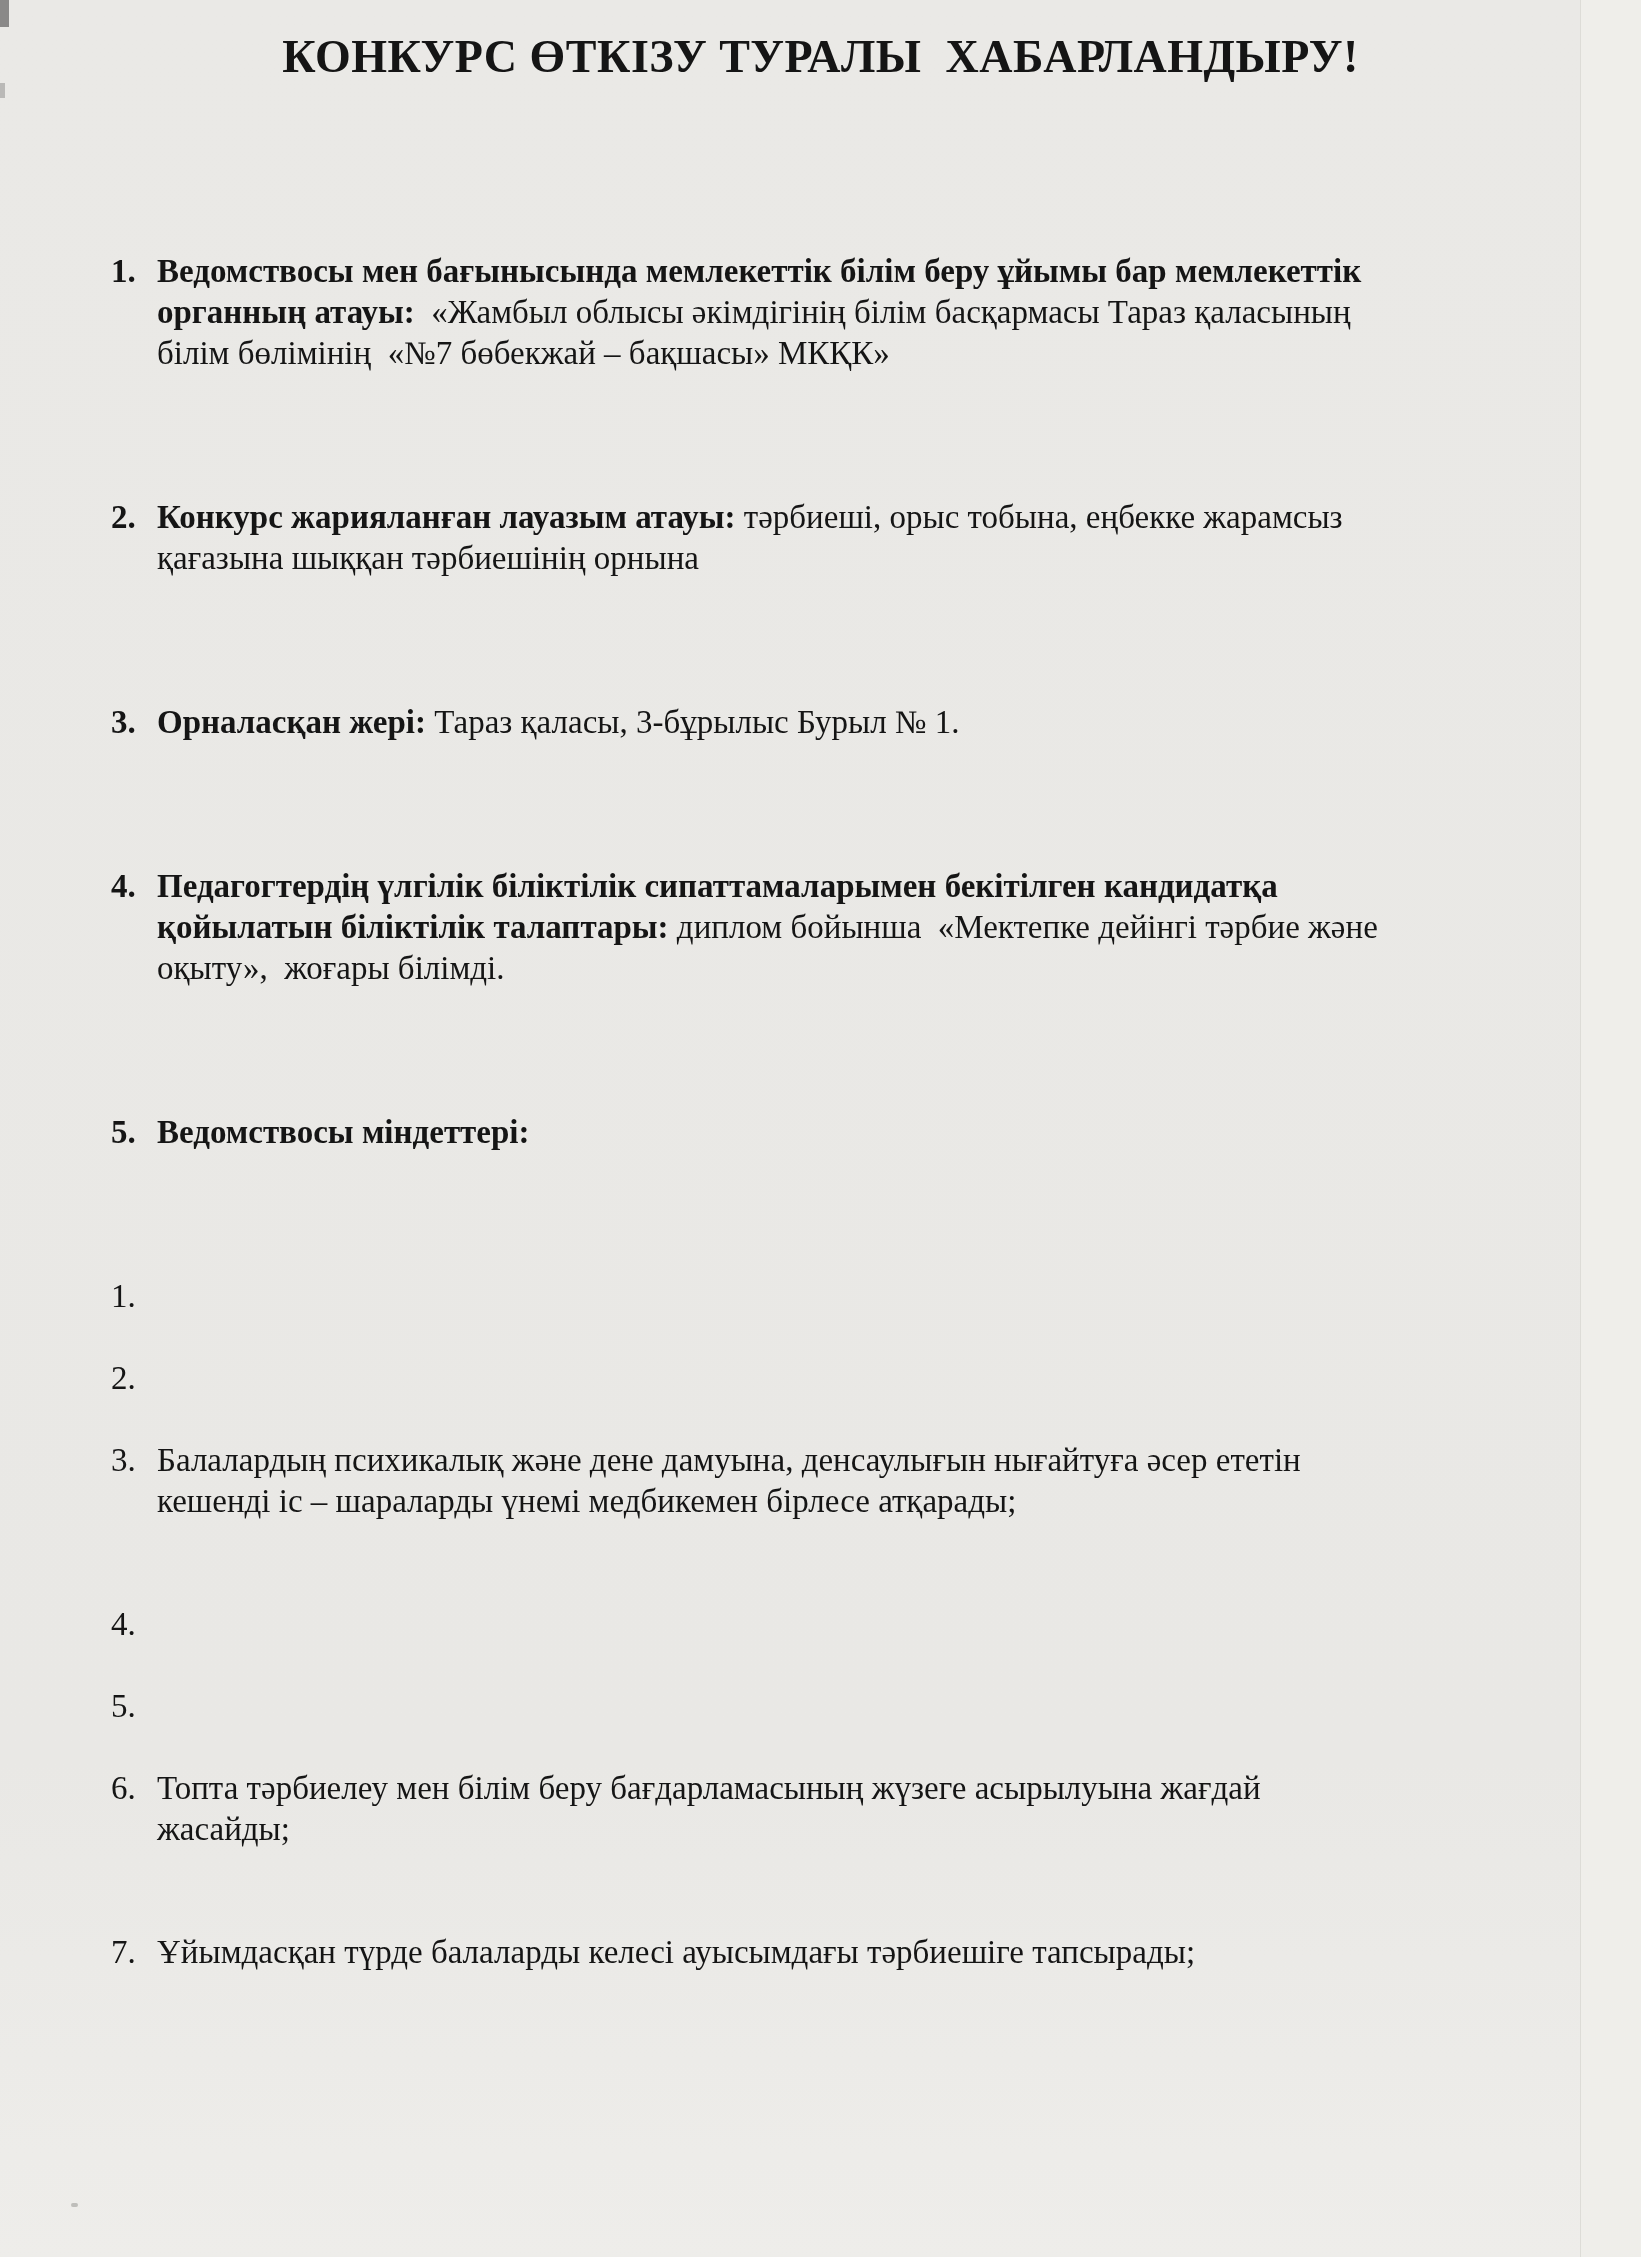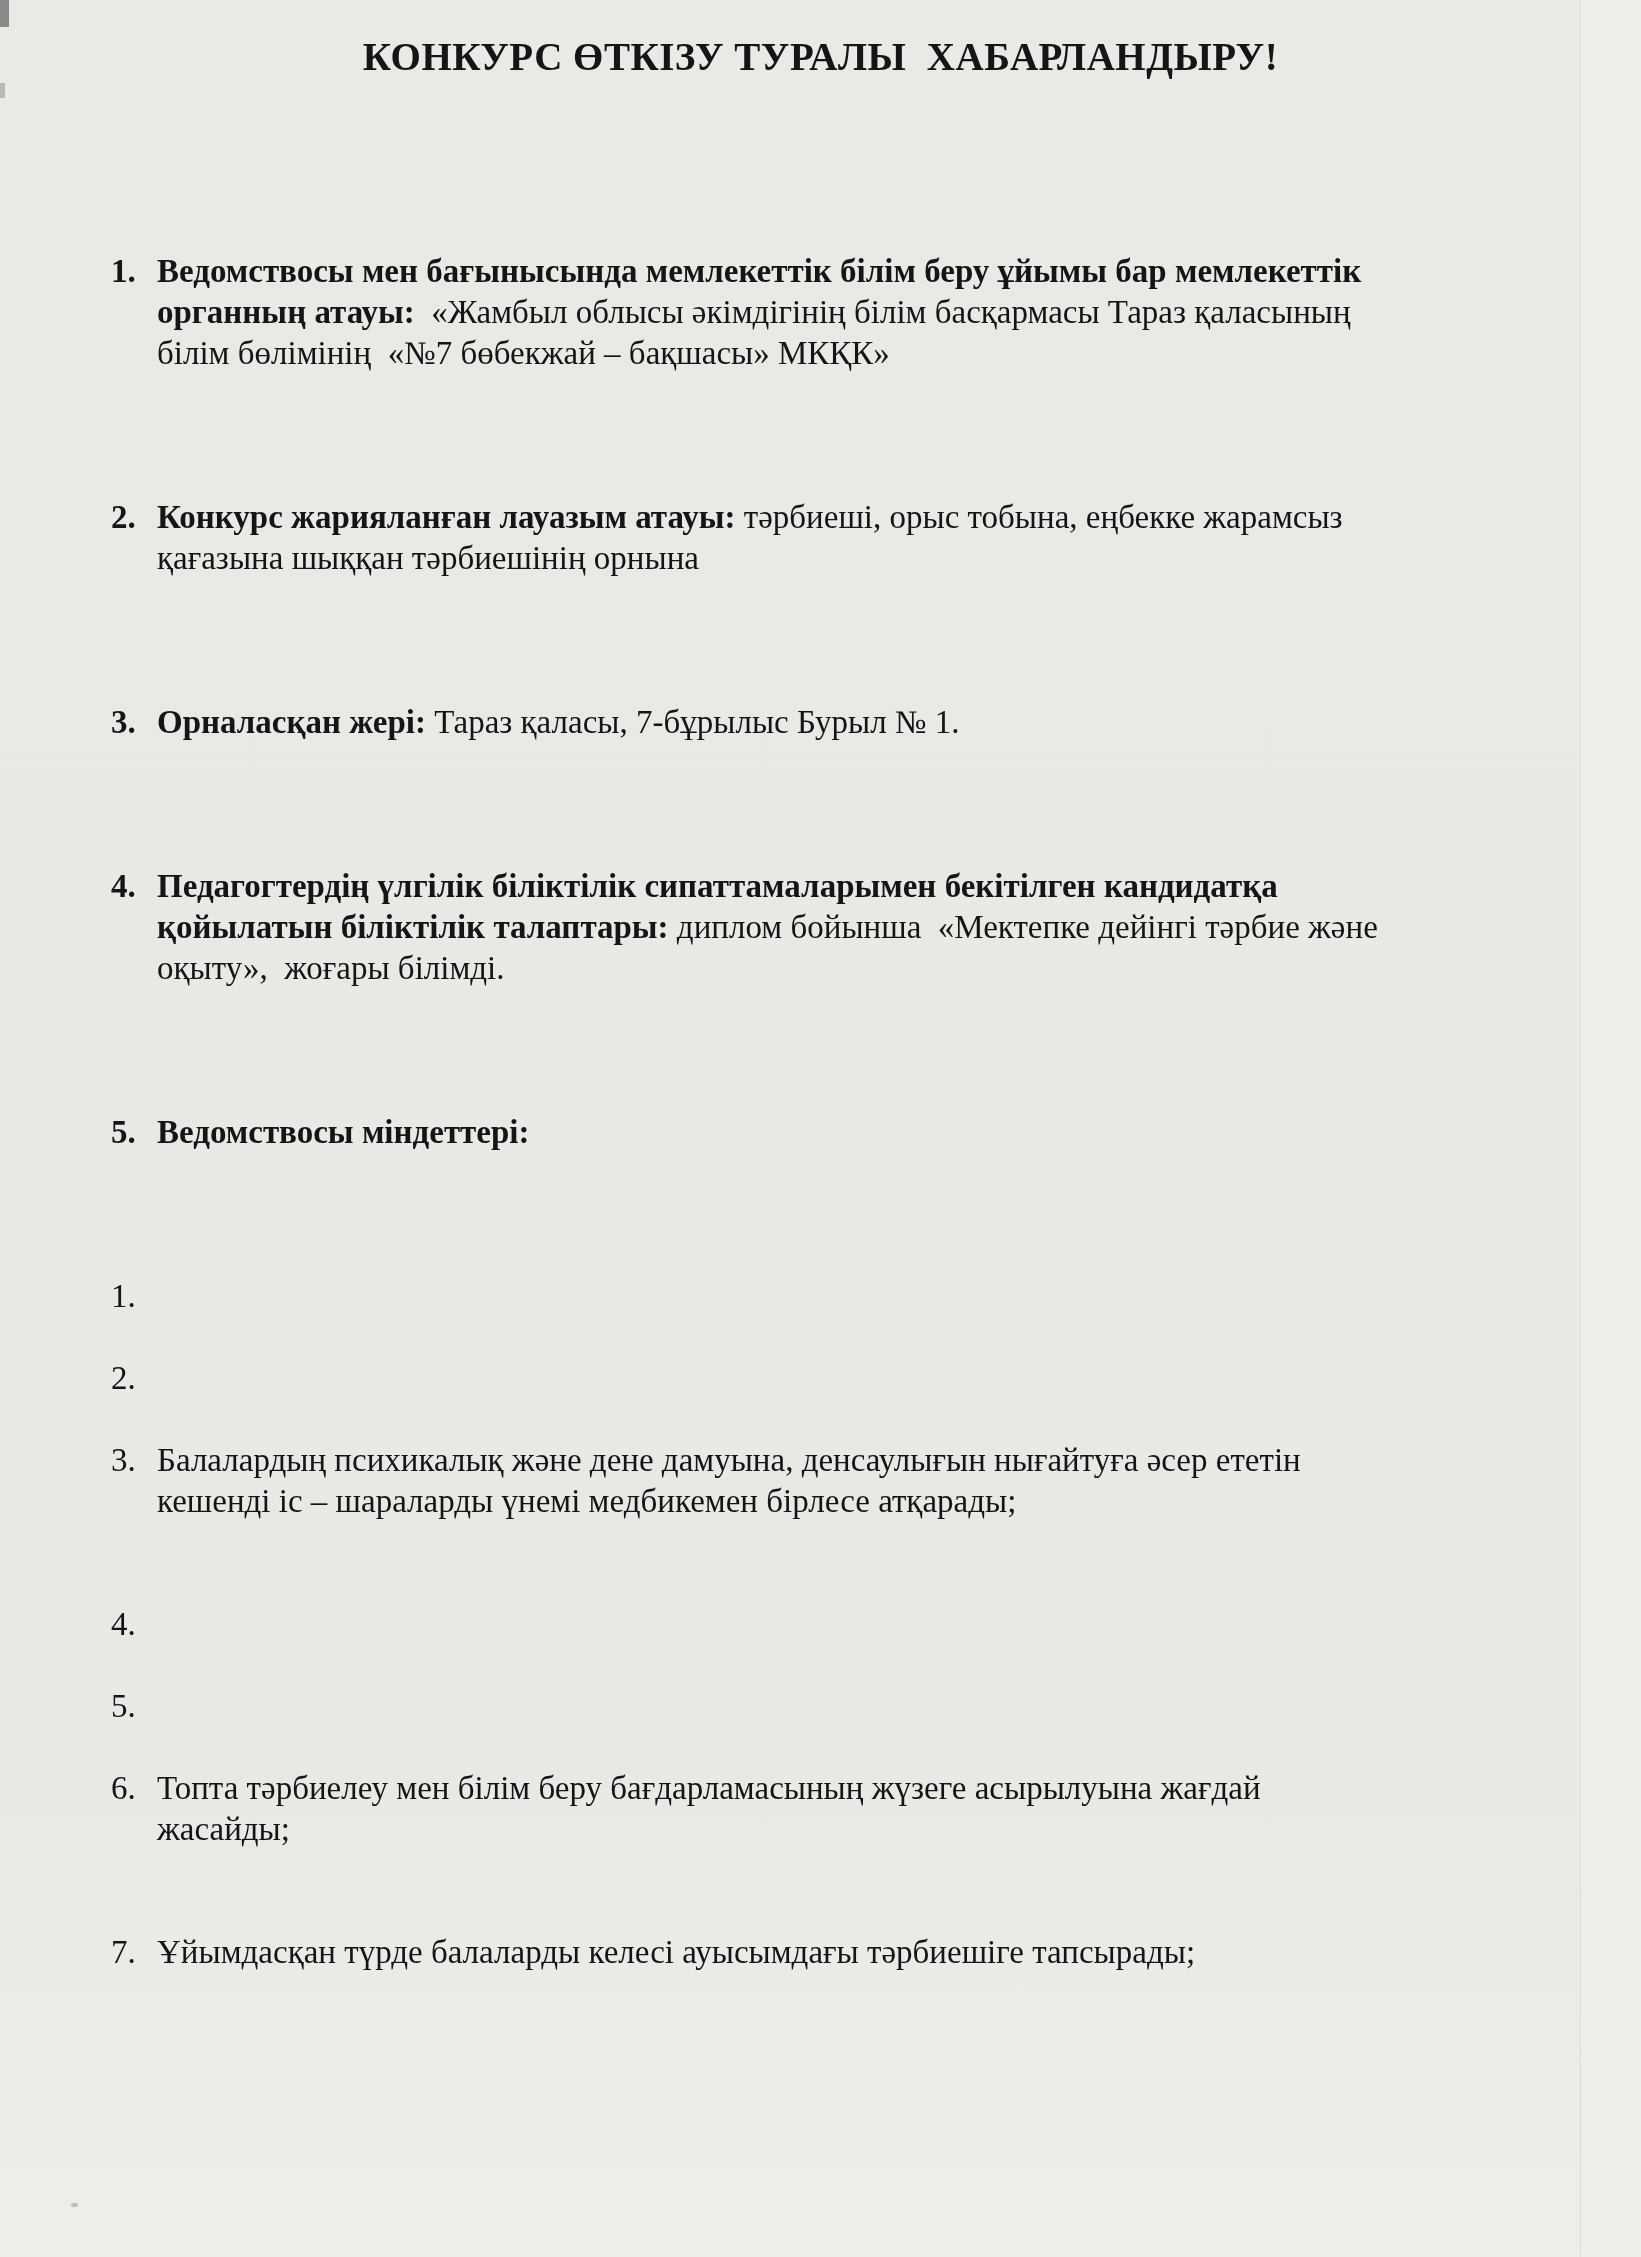--- a/index.html
+++ b/index.html
@@ -22,21 +22,21 @@
   }
   .artifact { position: absolute; pointer-events: none; }
   .artifact.corner-top-left { left: 0; top: 0; width: 8.7px; height: 27px; background: #3a3a3a; opacity: .55; }
   .artifact.left-smudge { left: 0; top: 83px; width: 4.8px; height: 15.4px; background: #9a9a98; opacity: .6; }
   .artifact.bottom-speck { left: 71px; top: 2203px; width: 6.8px; height: 3.9px; background: #8f8f8c; opacity: .5; border-radius: 1.9px; }
 
   .title {
     margin: 0;
     padding: 33px 58px 0 58px;
     text-align: center;
-    font-size: 39px;
+    font-size: 46px;
     font-weight: bold;
     letter-spacing: 0.5px;
     white-space: pre-wrap;
     line-height: 48px;
   }
   .content {
     position: relative;
     margin-top: 47px;
     padding: 0 113px 0 111px;
     font-size: 33px;
@@ -60,21 +60,21 @@
 
   <div class="content">
 
     <div class="row"><span class="num b">1.</span><span class="b">Ведомствосы мен бағынысында мемлекеттік білім беру ұйымы бар мемлекеттік
 органның атауы:</span><span>  «Жамбыл облысы әкімдігінің білім басқармасы Тараз қаласының
 білім бөлімінің  «№7 бөбекжай – бақшасы» МКҚК»</span></div>
 
     <div class="row"><span class="num b">2.</span><span class="b">Конкурс жарияланған лауазым атауы:</span><span> тәрбиеші, орыс тобына, еңбекке жарамсыз
 қағазына шыққан тәрбиешінің орнына</span></div>
 
-    <div class="row"><span class="num b">3.</span><span class="b">Орналасқан жері:</span><span> Тараз қаласы, 7-бұрылыс Бурыл № 1.</span></div>
+    <div class="row"><span class="num b">3.</span><span class="b">Орналасқан жері:</span><span> Тараз қаласы, 3-бұрылыс Бурыл № 1.</span></div>
 
     <div class="row"><span class="num b">4.</span><span class="b">Педагогтердің үлгілік біліктілік сипаттамаларымен бекітілген кандидатқа
 қойылатын біліктілік талаптары:</span><span> диплом бойынша  «Мектепке дейінгі тәрбие және
 оқыту»,  жоғары білімді.</span></div>
 
     <div class="row"><span class="num b">5.</span><span class="b">Ведомствосы міндеттері:</span></div>
 
     <div class="row"><span class="num">1.</span></div>
     <div class="row"><span class="num">2.</span></div>
     <div class="row"><span class="num">3.</span><span>Балалардың психикалық және дене дамуына, денсаулығын нығайтуға әсер ететін

